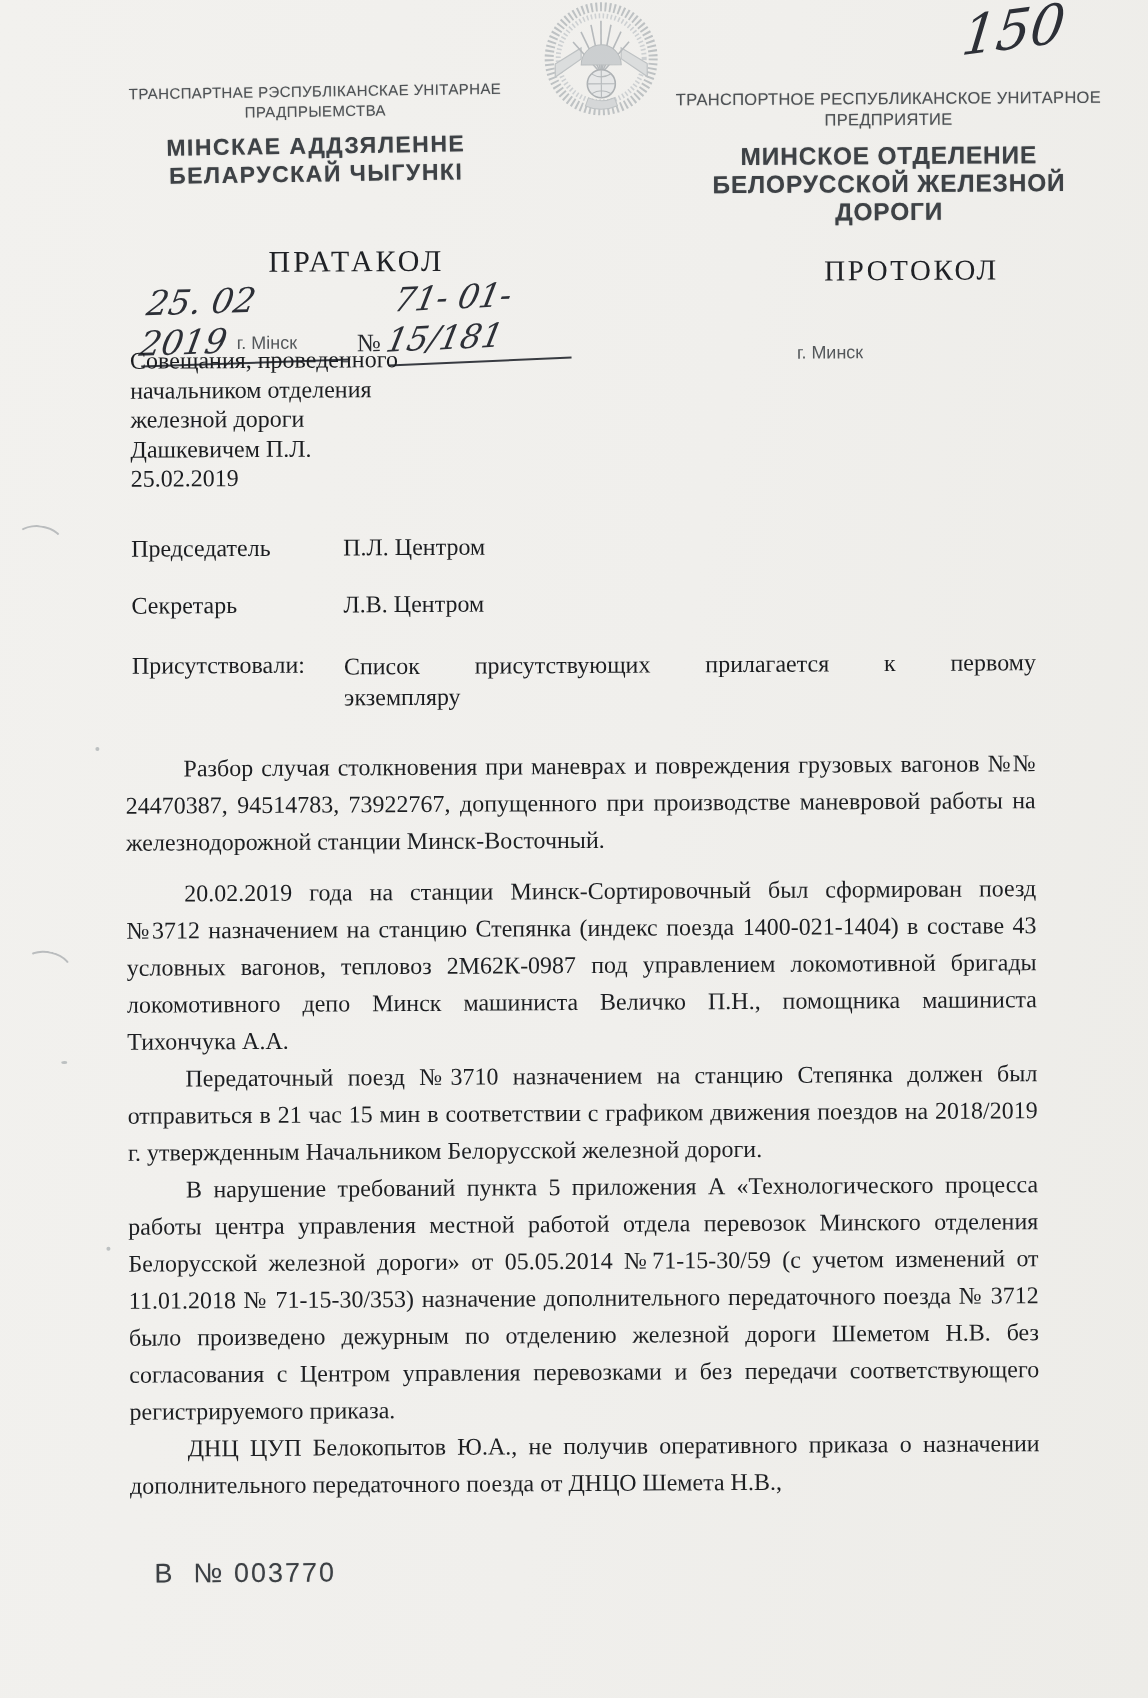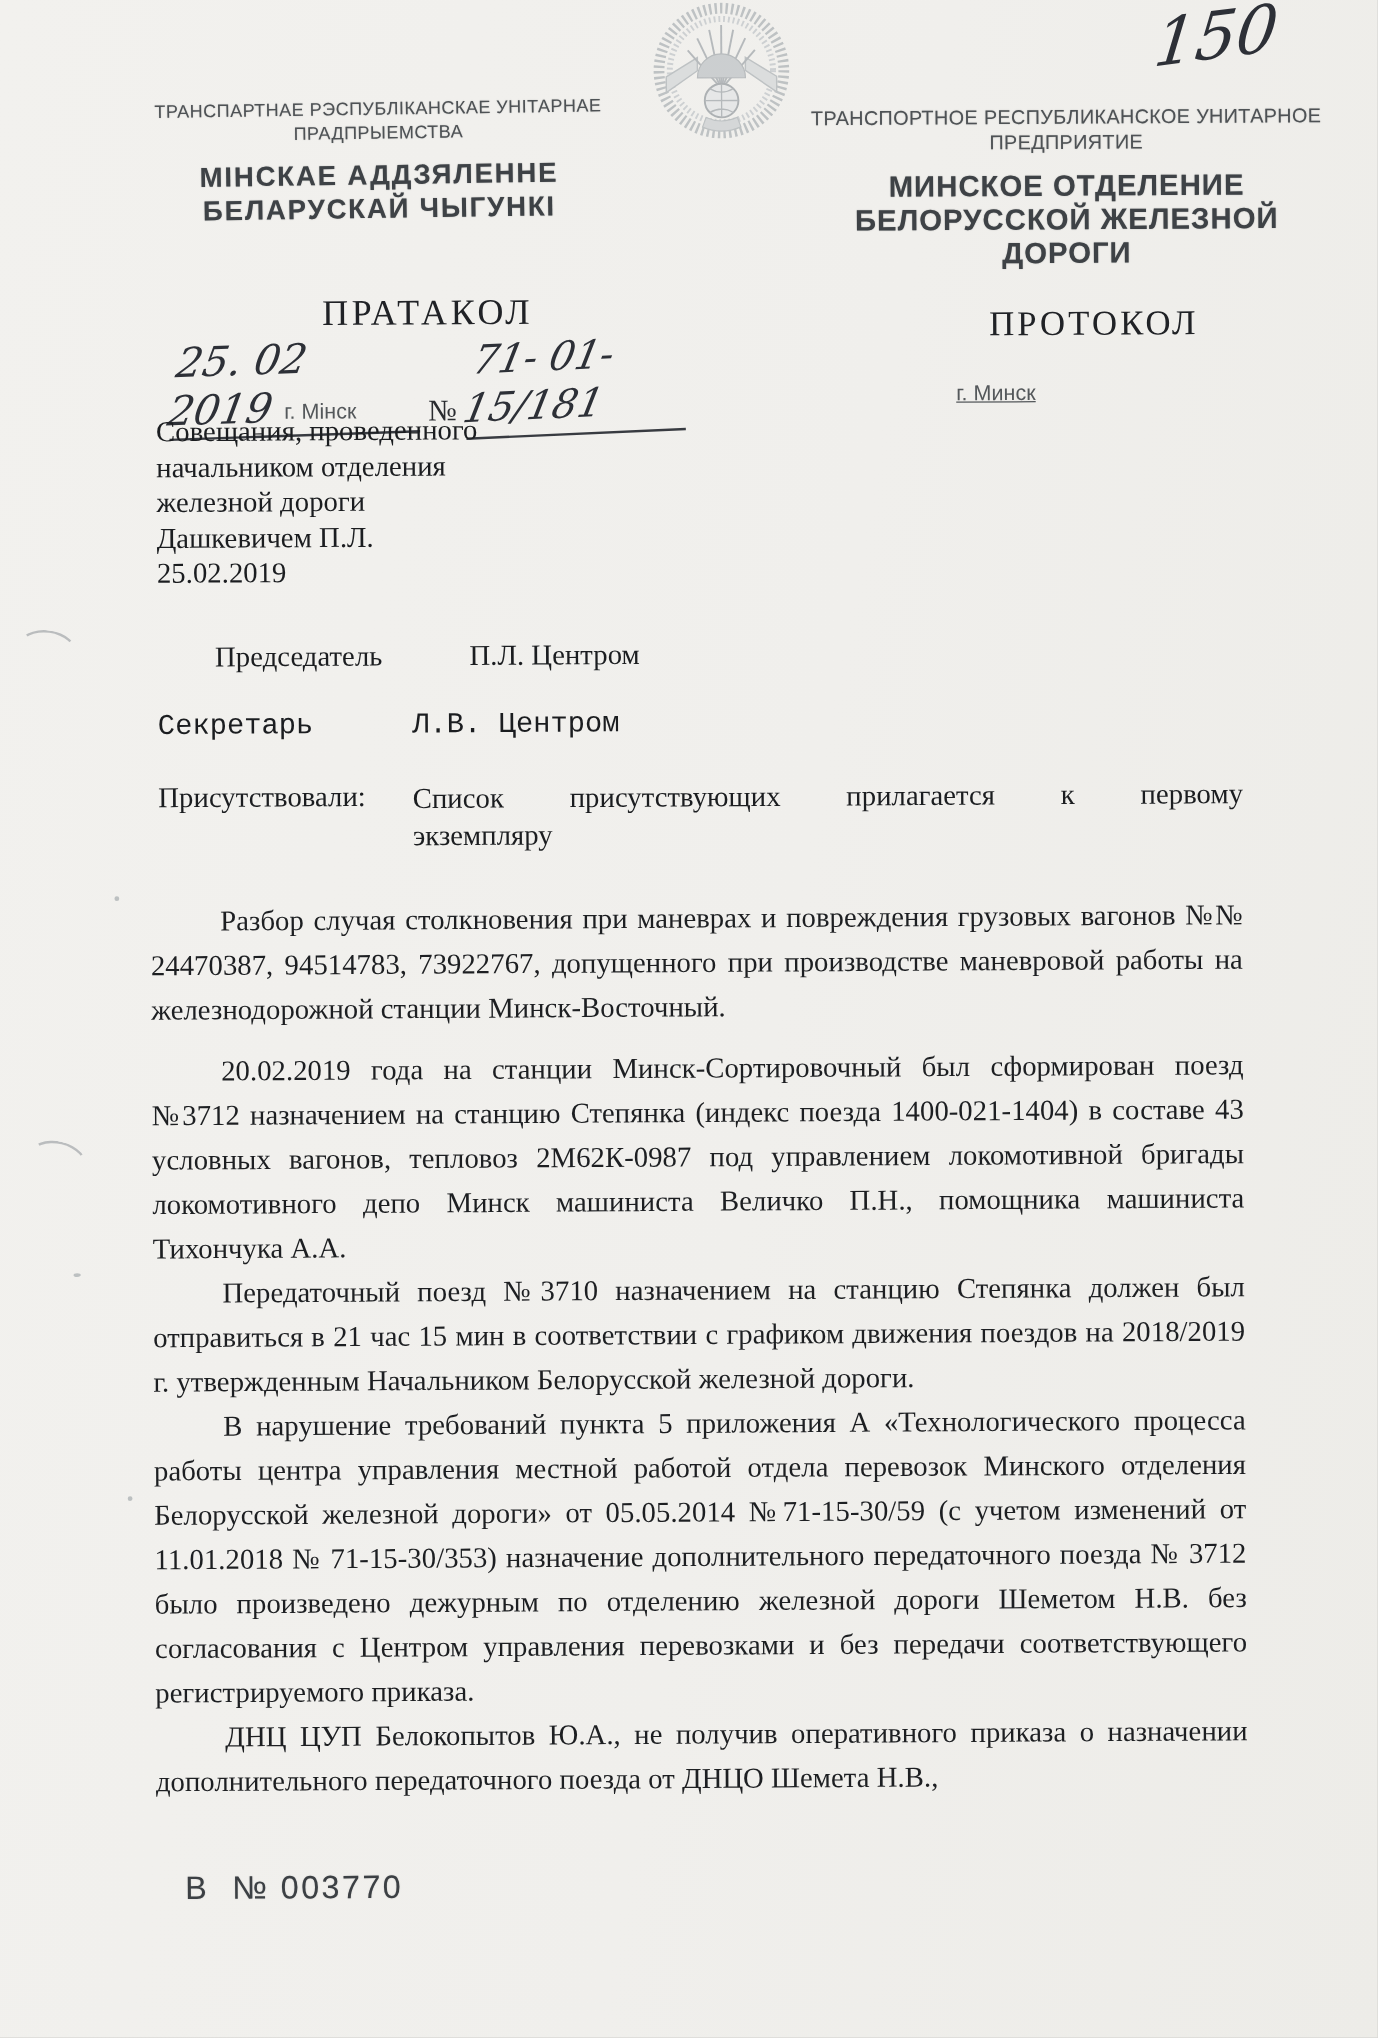--- a/index.html
+++ b/index.html
@@ -69,35 +69,35 @@
   .hw-num{
     font-size:33px;line-height:40px;
     border-bottom:2.5px solid #383b41;
     padding:0 8px 4px 4px;min-width:165px;
     transform:rotate(-2.2deg);
   }
   .hw-num .hw-inner{display:inline-block;transform:skewX(-14deg);}
 
   .place{font-family:"Liberation Sans",sans-serif;font-size:18px;color:#54585b;}
   .place-be{left:190px;top:331px;width:160px;text-align:center;}
-  .place-ru{left:800px;top:319px;width:120px;text-align:left;text-decoration:underline;}
+  .place-ru{left:800px;top:344px;width:120px;text-align:left;}
 
   
   .meeting{
     left:133px;top:344px;width:340px;
     font-size:24px;line-height:29.5px;
     white-space:pre-line;
     color:#1b1d20;
   }
 
   
   .off-label{left:133px;font-size:24px;color:#1b1d20;}
   .off-value{left:345px;font-size:24px;color:#1b1d20;}
-  .row1{top:533px;margin-left:48px;}
-  .row2{top:590px;font-family:Liberation Mono, monospace;}
+  .row1{top:533px;}
+  .row2{top:590px;}
   .row3{top:650px;}
   .off-value.wide{
     width:692px;text-align:justify;text-align-last:justify;
     white-space:pre-line;line-height:31px;
   }
 
   
   .body-text{
     left:126px;top:748px;width:910px;
     font-size:24px;line-height:37px;

